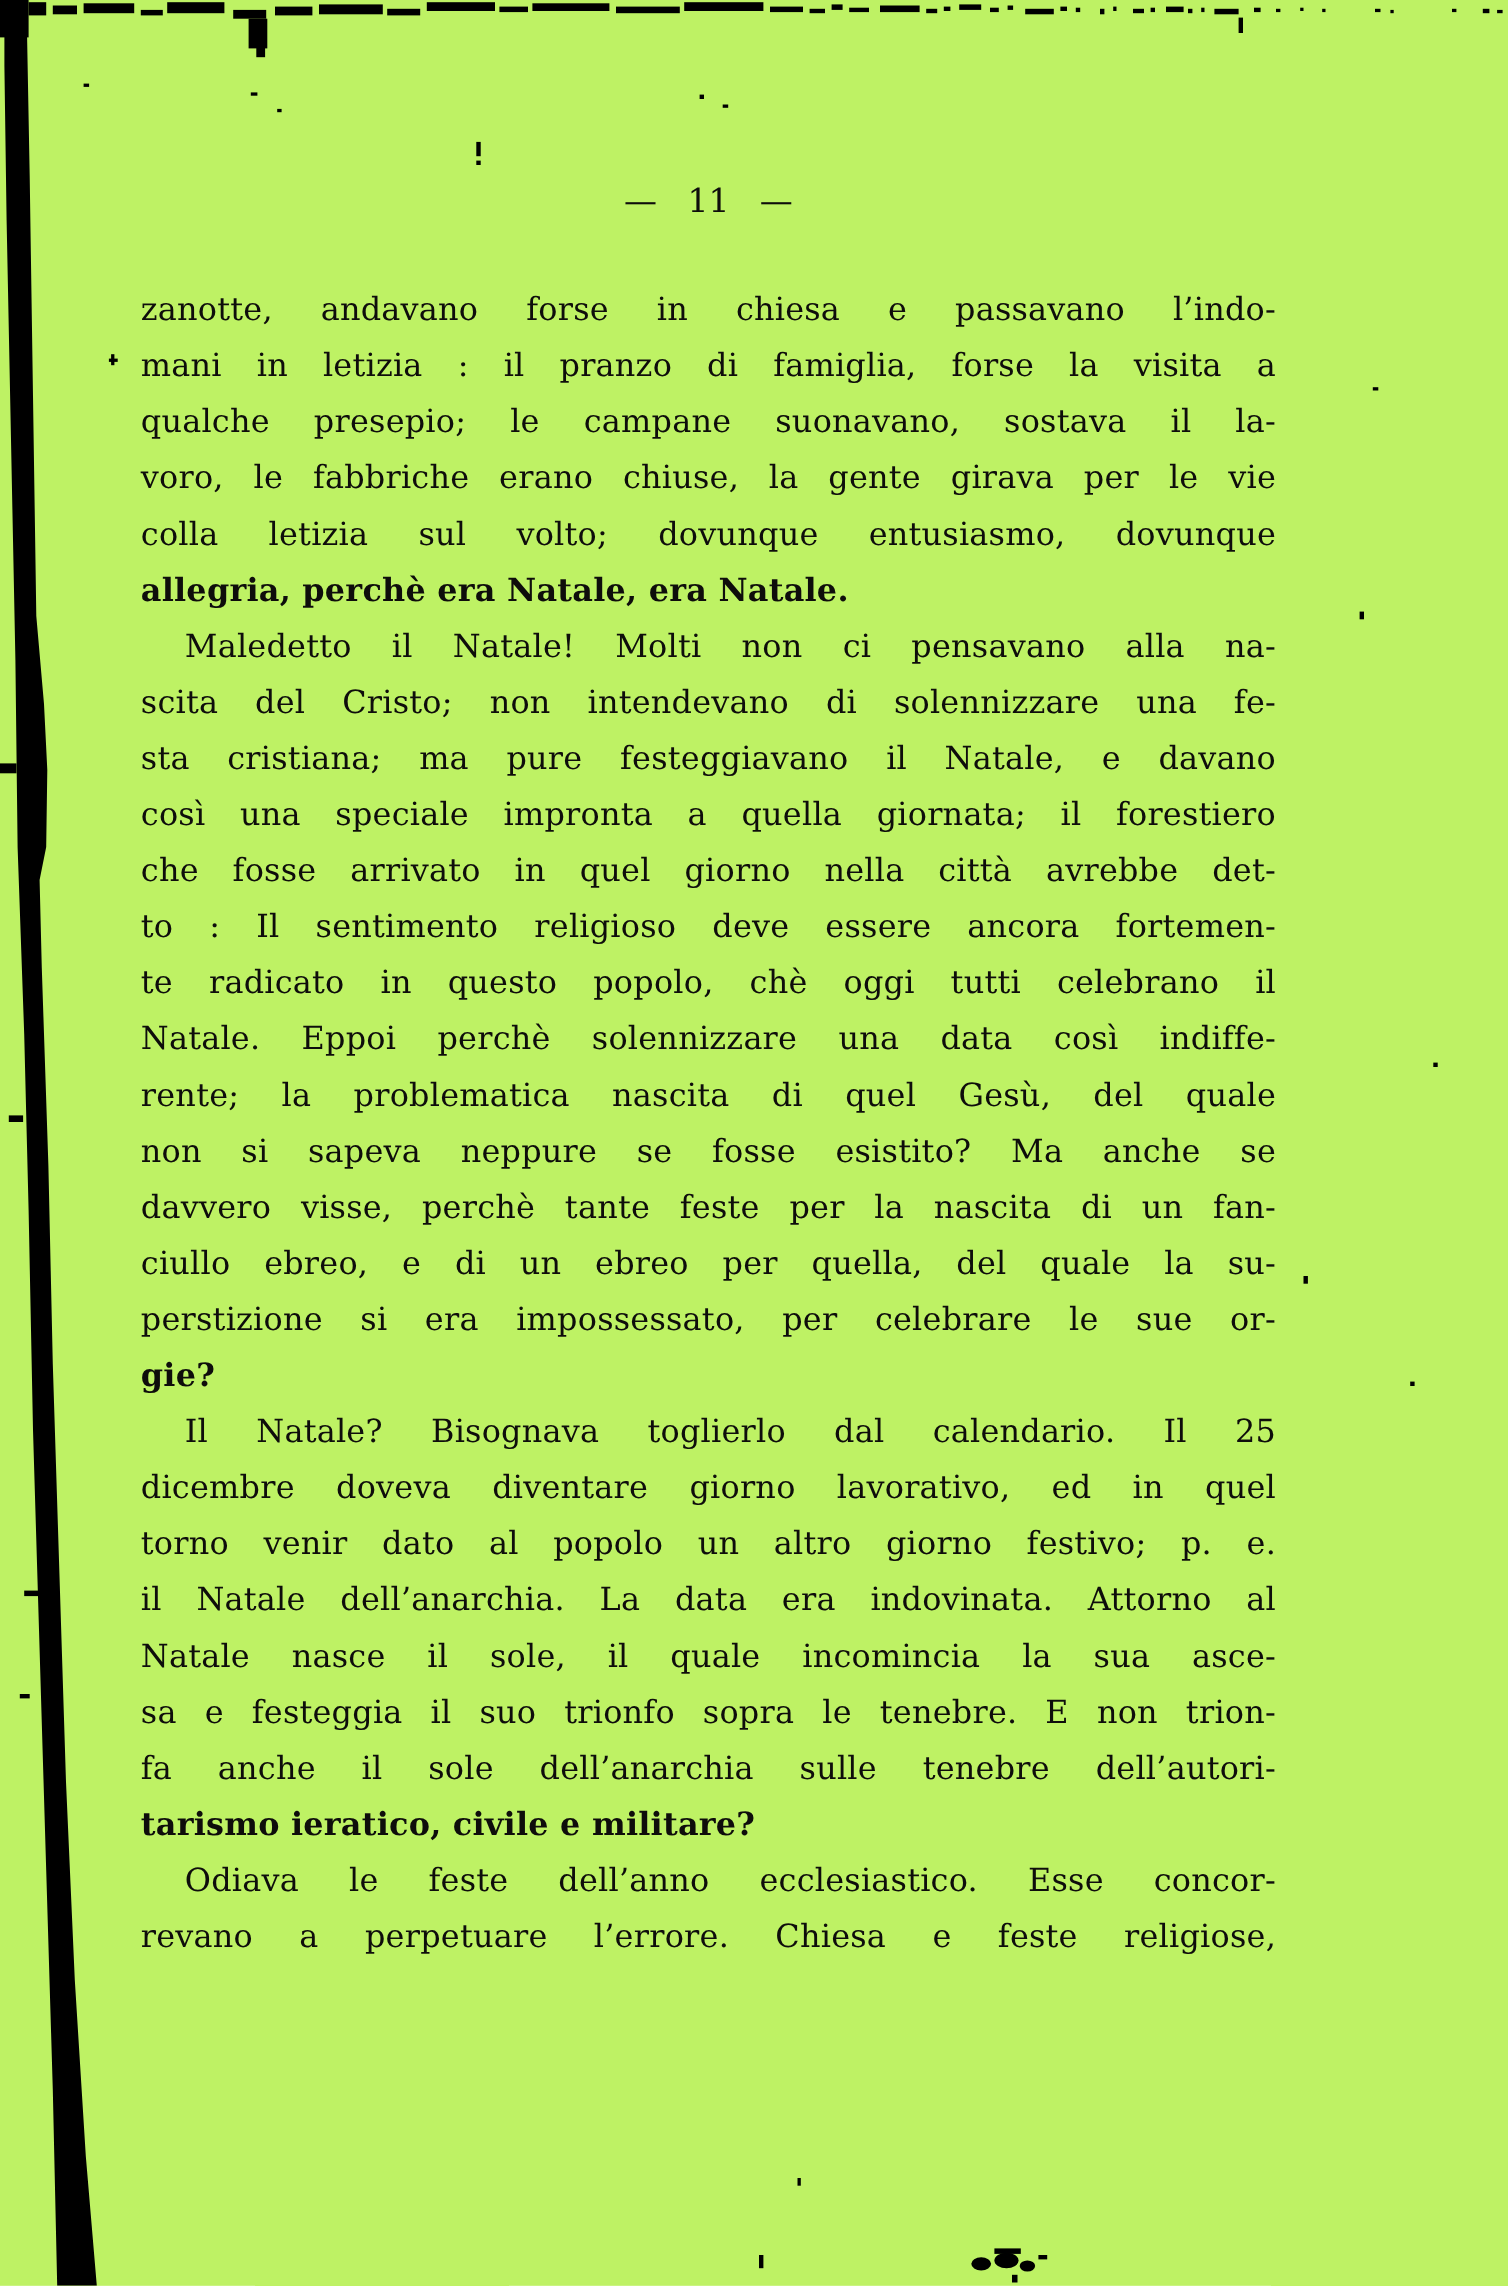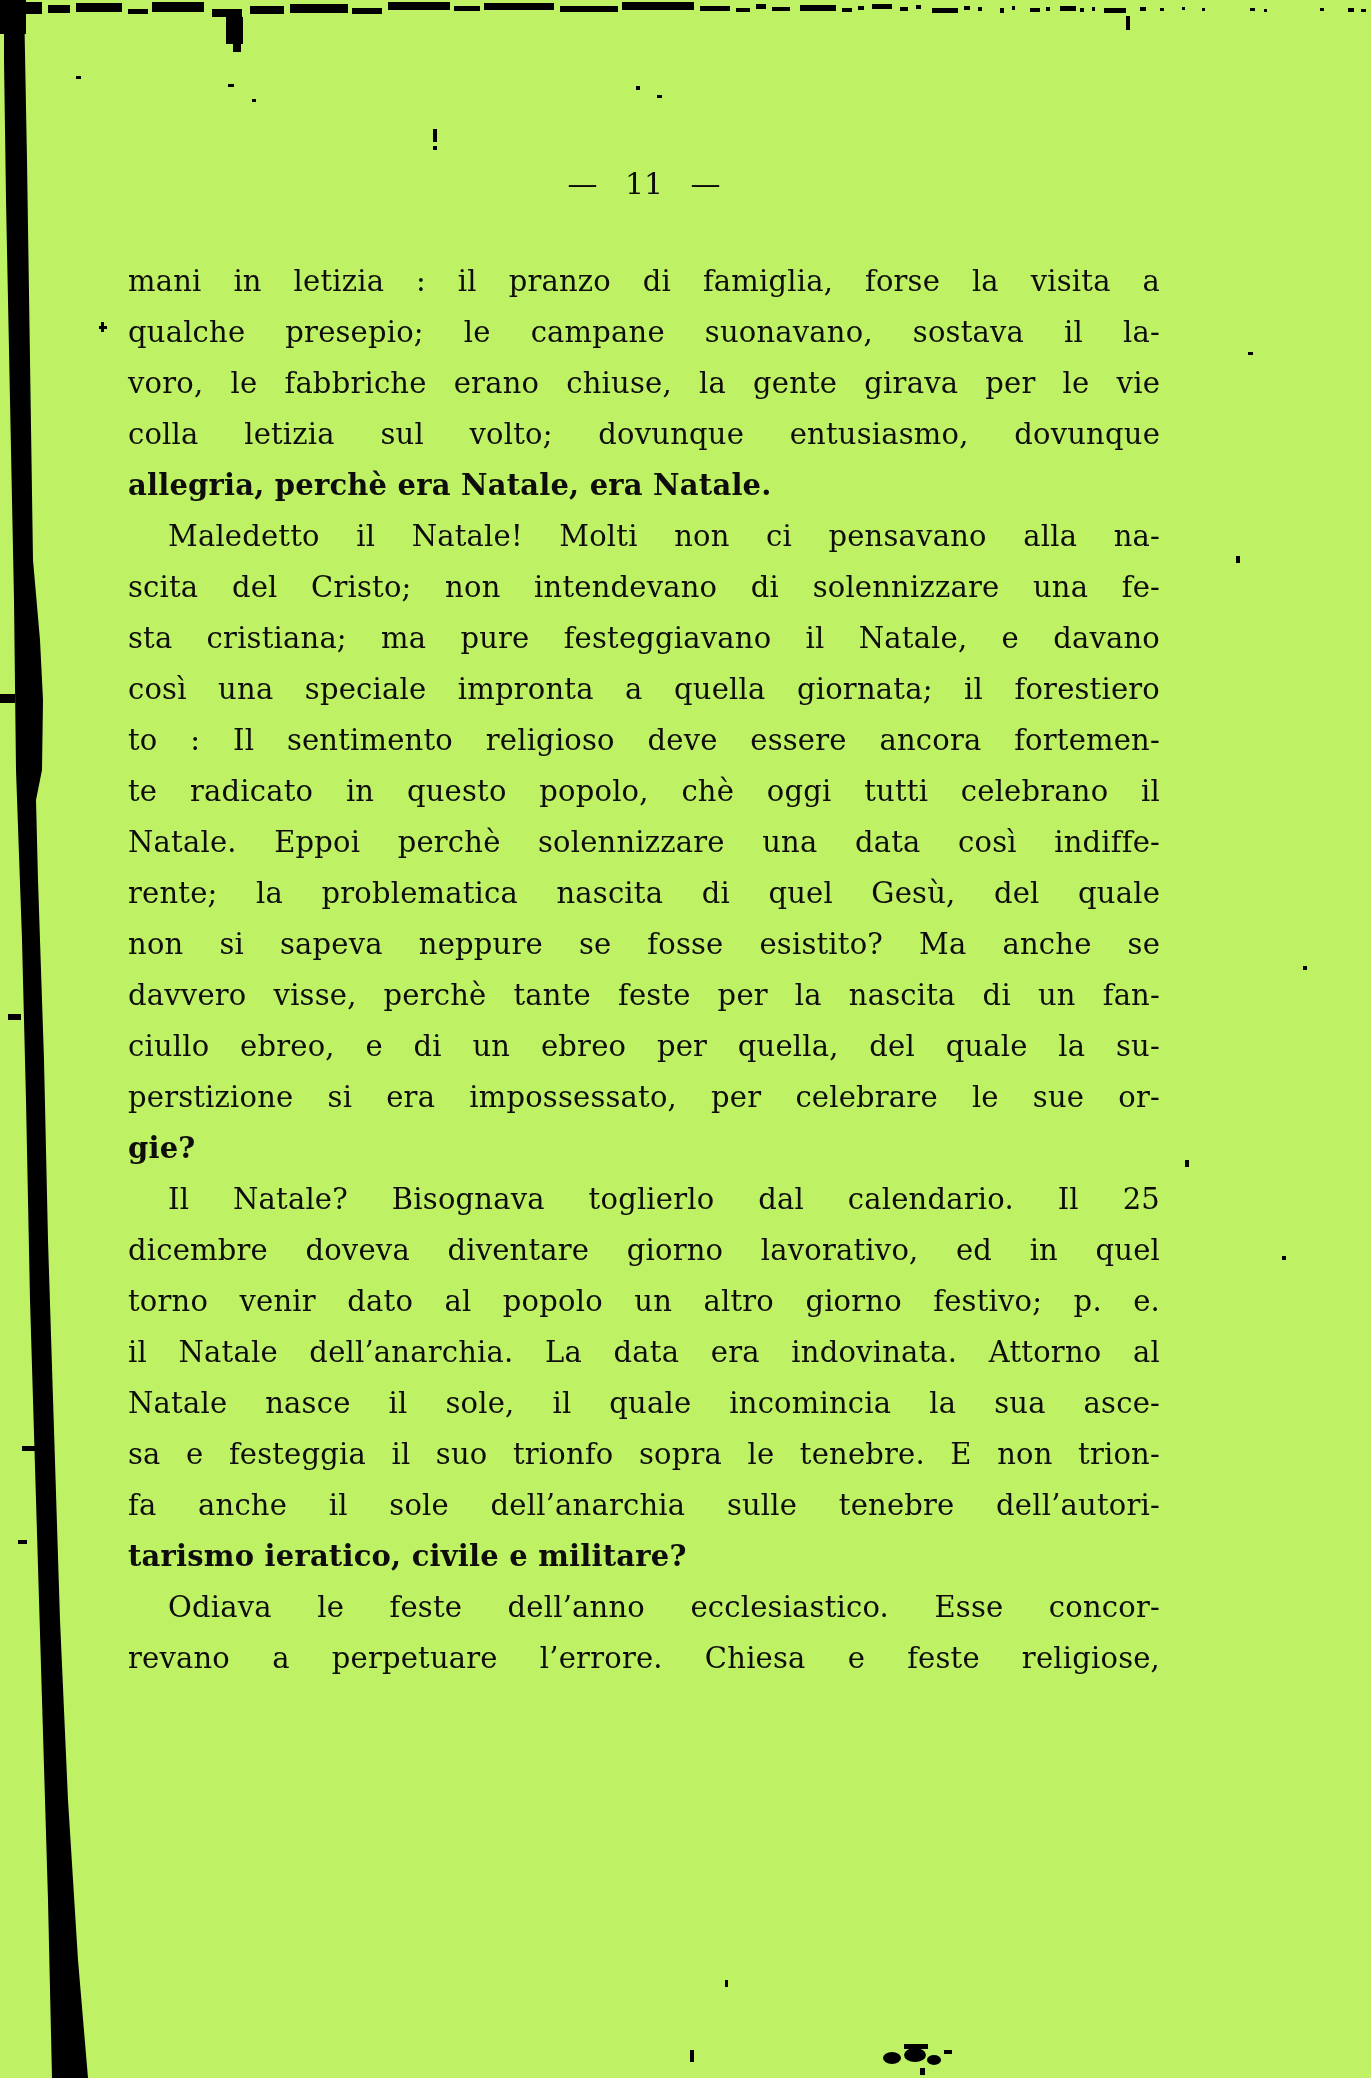--- a/index.html
+++ b/index.html
@@ -96,29 +96,31 @@
       16,770 14,600 10,400 6,200 4,60 4,0"></polygon>
     <rect fill="#000" x="0" y="694" width="15" height="9"></rect>
     <rect fill="#000" x="8" y="1014" width="13" height="6"></rect>
     <rect fill="#000" x="22" y="1446" width="14" height="5"></rect>
     <rect fill="#000" x="18" y="1540" width="9" height="4"></rect>
   </svg>
 
   <div class="page-number">— 11 —</div>
 
   <div class="text-block">
+      <div class="line">zanotte, andavano forse in chiesa e passavano l’indo-</div>
       <div class="line">mani in letizia : il pranzo di famiglia, forse la visita a</div>
       <div class="line">qualche presepio; le campane suonavano, sostava il la-</div>
       <div class="line">voro, le fabbriche erano chiuse, la gente girava per le vie</div>
       <div class="line">colla letizia sul volto; dovunque entusiasmo, dovunque</div>
       <div class="line para-end">allegria, perchè era Natale, era Natale.</div>
       <div class="line indent">Maledetto il Natale! Molti non ci pensavano alla na-</div>
       <div class="line">scita del Cristo; non intendevano di solennizzare una fe-</div>
       <div class="line">sta cristiana; ma pure festeggiavano il Natale, e davano</div>
       <div class="line">così una speciale impronta a quella giornata; il forestiero</div>
+      <div class="line">che fosse arrivato in quel giorno nella città avrebbe det-</div>
       <div class="line">to : Il sentimento religioso deve essere ancora fortemen-</div>
       <div class="line">te radicato in questo popolo, chè oggi tutti celebrano il</div>
       <div class="line">Natale. Eppoi perchè solennizzare una data così indiffe-</div>
       <div class="line">rente; la problematica nascita di quel Gesù, del quale</div>
       <div class="line">non si sapeva neppure se fosse esistito? Ma anche se</div>
       <div class="line">davvero visse, perchè tante feste per la nascita di un fan-</div>
       <div class="line">ciullo ebreo, e di un ebreo per quella, del quale la su-</div>
       <div class="line">perstizione si era impossessato, per celebrare le sue or-</div>
       <div class="line para-end">gie?</div>
       <div class="line indent">Il Natale? Bisognava toglierlo dal calendario. Il 25</div>

